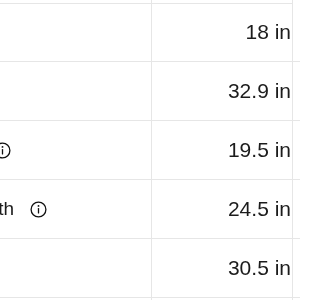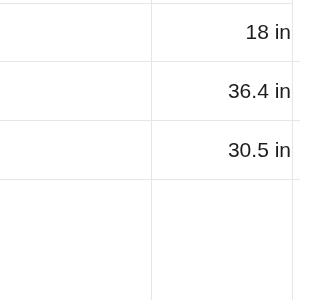--- a/index.html
+++ b/index.html
@@ -145,25 +145,55 @@
       <div class="value-cell">
         <span class="value-text">18 in</span>
       </div>
     </div>
 
     <div class="spec-row">
       <div class="label-cell">
         <span class="label-text"></span>
       </div>
       <div class="value-cell">
-        <span class="value-text">36.4 in</span>
-      </div>
-    </div>
-
-
+        <span class="value-text">32.9 in</span>
+      </div>
+    </div>
+
+    <div class="spec-row">
+      <div class="label-cell">
+        <span class="label-text"></span>
+        <span class="info-icon icon-clipped">
+          <svg viewBox="0 0 17 17" xmlns="http://www.w3.org/2000/svg">
+            <circle cx="8.5" cy="8.5" r="7.4" fill="none" stroke="#111111" stroke-width="1.3"></circle>
+            <circle cx="8.5" cy="4.9" r="0.95" fill="#111111"></circle>
+            <rect x="7.85" y="6.9" width="1.3" height="5.6" rx="0.55" fill="#111111"></rect>
+          </svg>
+        </span>
+      </div>
+      <div class="value-cell">
+        <span class="value-text">19.5 in</span>
+      </div>
+    </div>
+
+    <div class="spec-row">
+      <div class="label-cell">
+        <span class="label-text">th</span>
+        <span class="info-icon icon-full">
+          <svg viewBox="0 0 17 17" xmlns="http://www.w3.org/2000/svg">
+            <circle cx="8.5" cy="8.5" r="7.4" fill="none" stroke="#111111" stroke-width="1.3"></circle>
+            <circle cx="8.5" cy="4.9" r="0.95" fill="#111111"></circle>
+            <rect x="7.85" y="6.9" width="1.3" height="5.6" rx="0.55" fill="#111111"></rect>
+          </svg>
+        </span>
+      </div>
+      <div class="value-cell">
+        <span class="value-text">24.5 in</span>
+      </div>
+    </div>
 
     <div class="spec-row">
       <div class="label-cell">
         <span class="label-text"></span>
       </div>
       <div class="value-cell">
         <span class="value-text">30.5 in</span>
       </div>
     </div>
 

